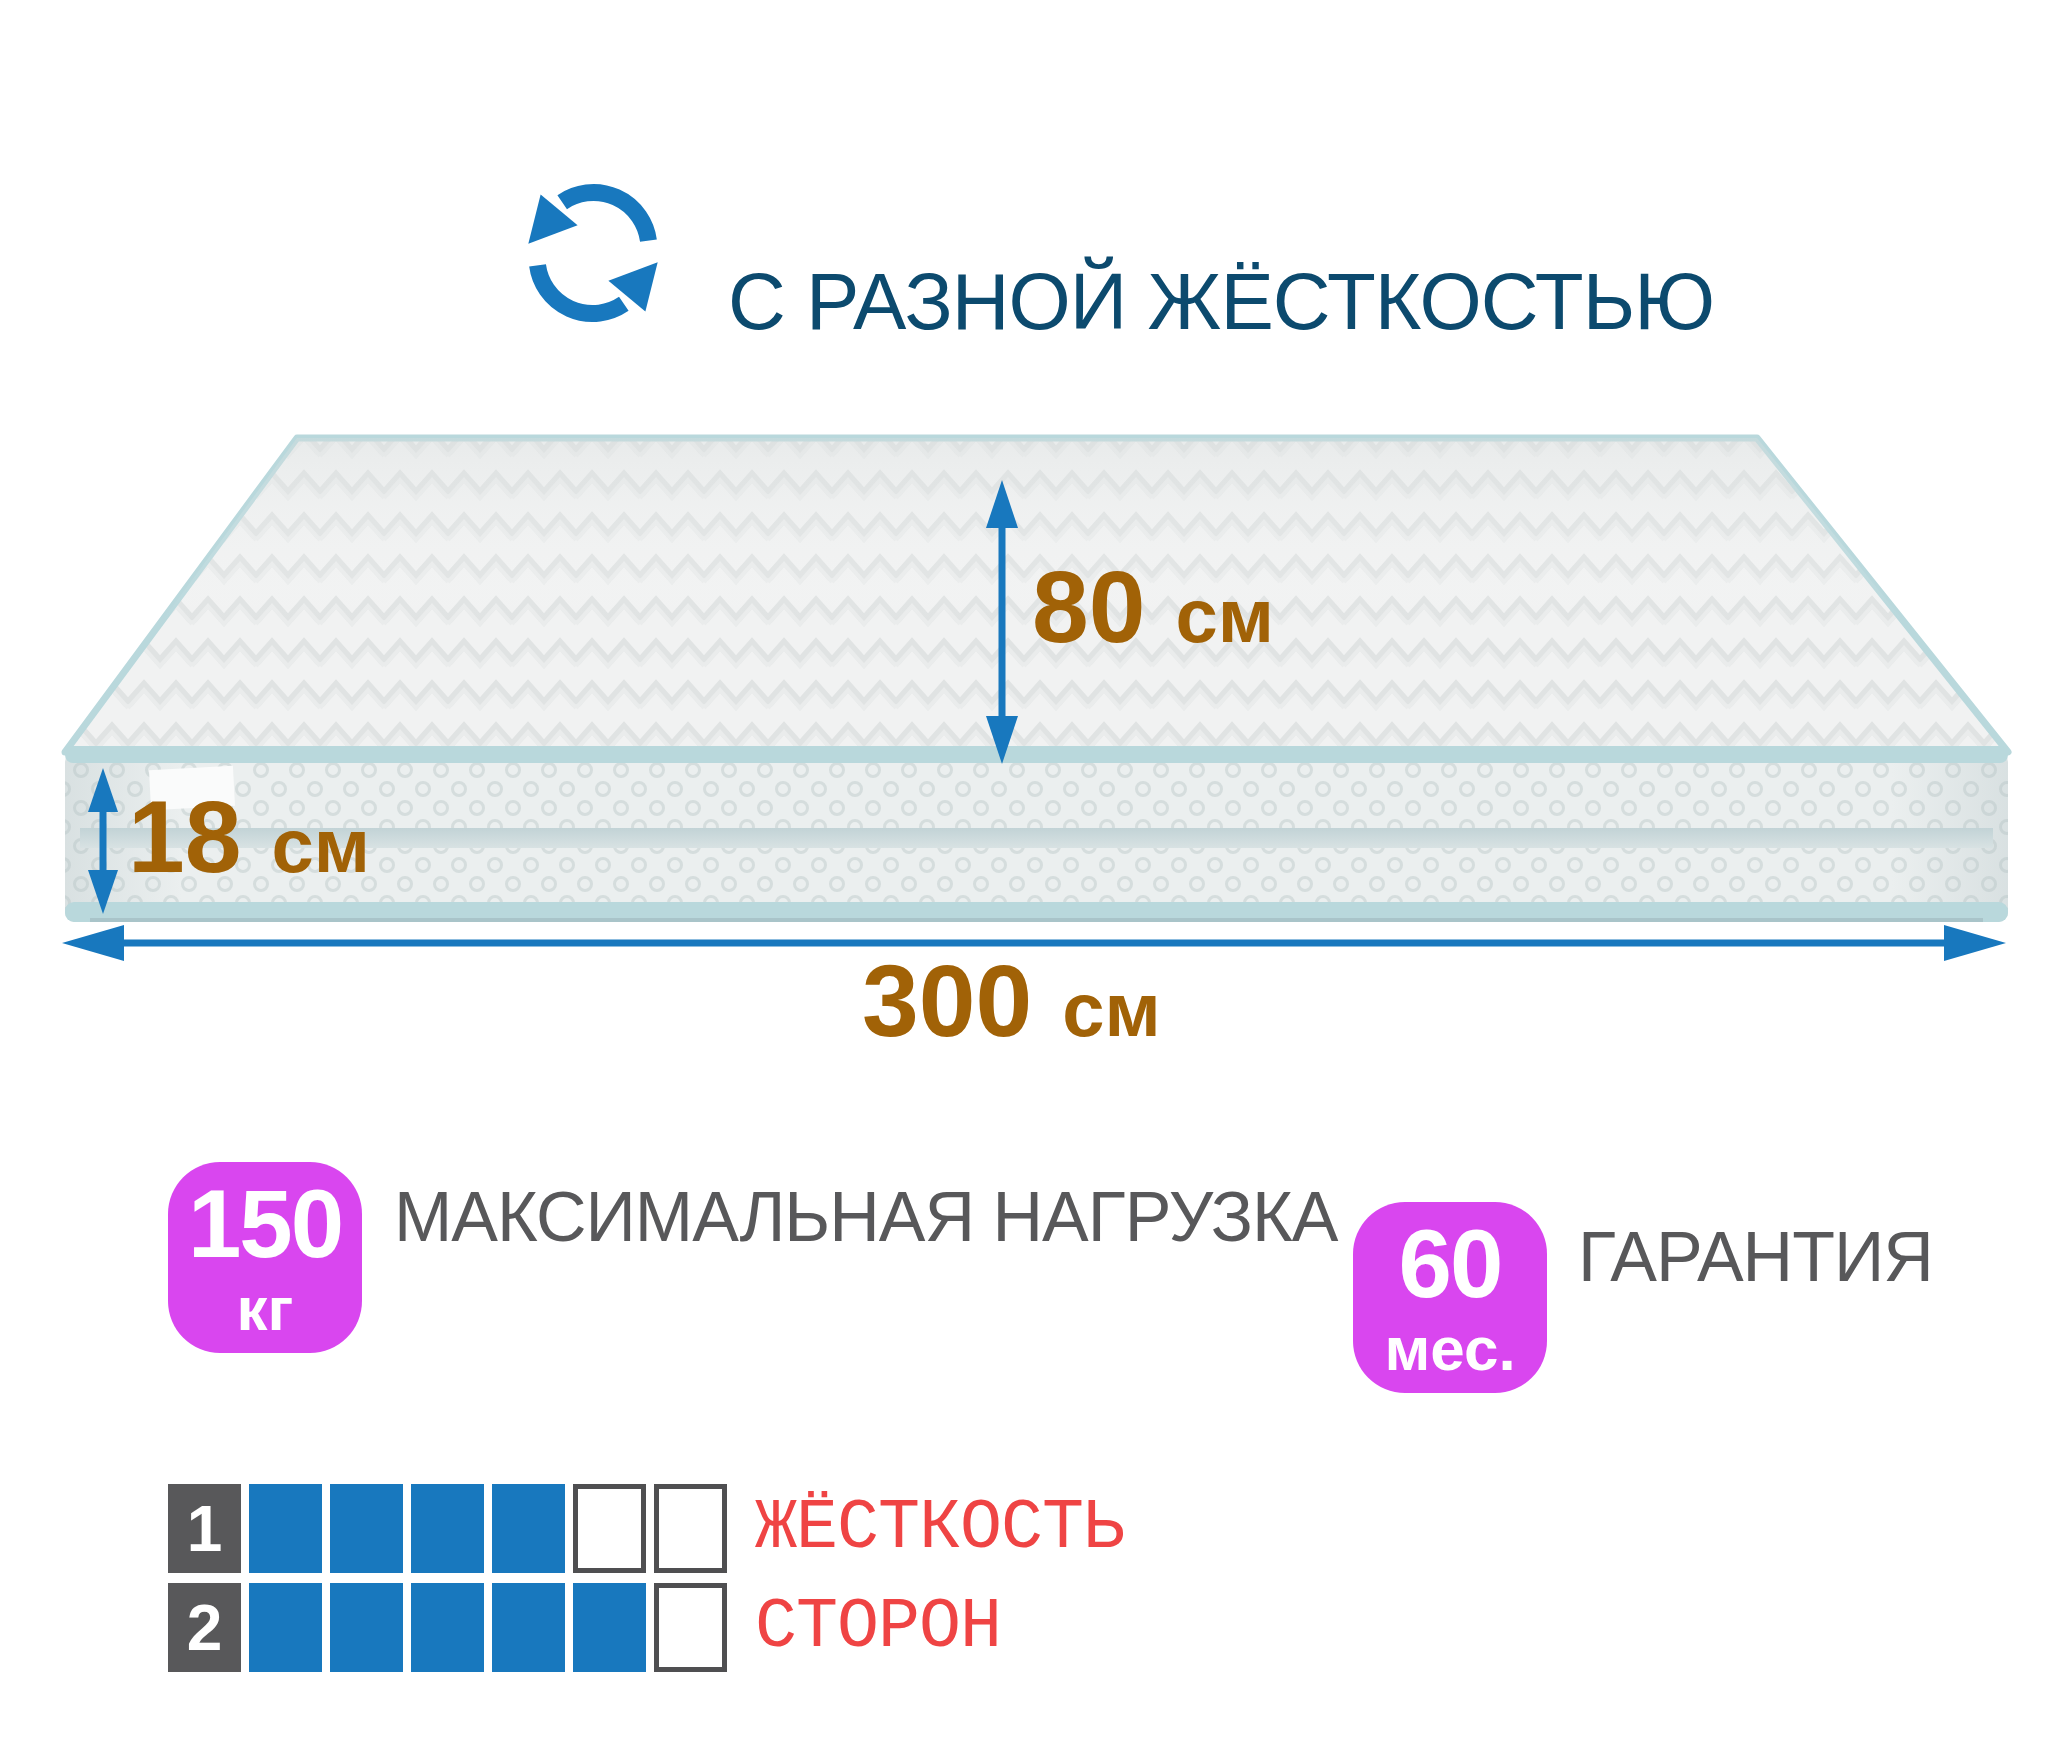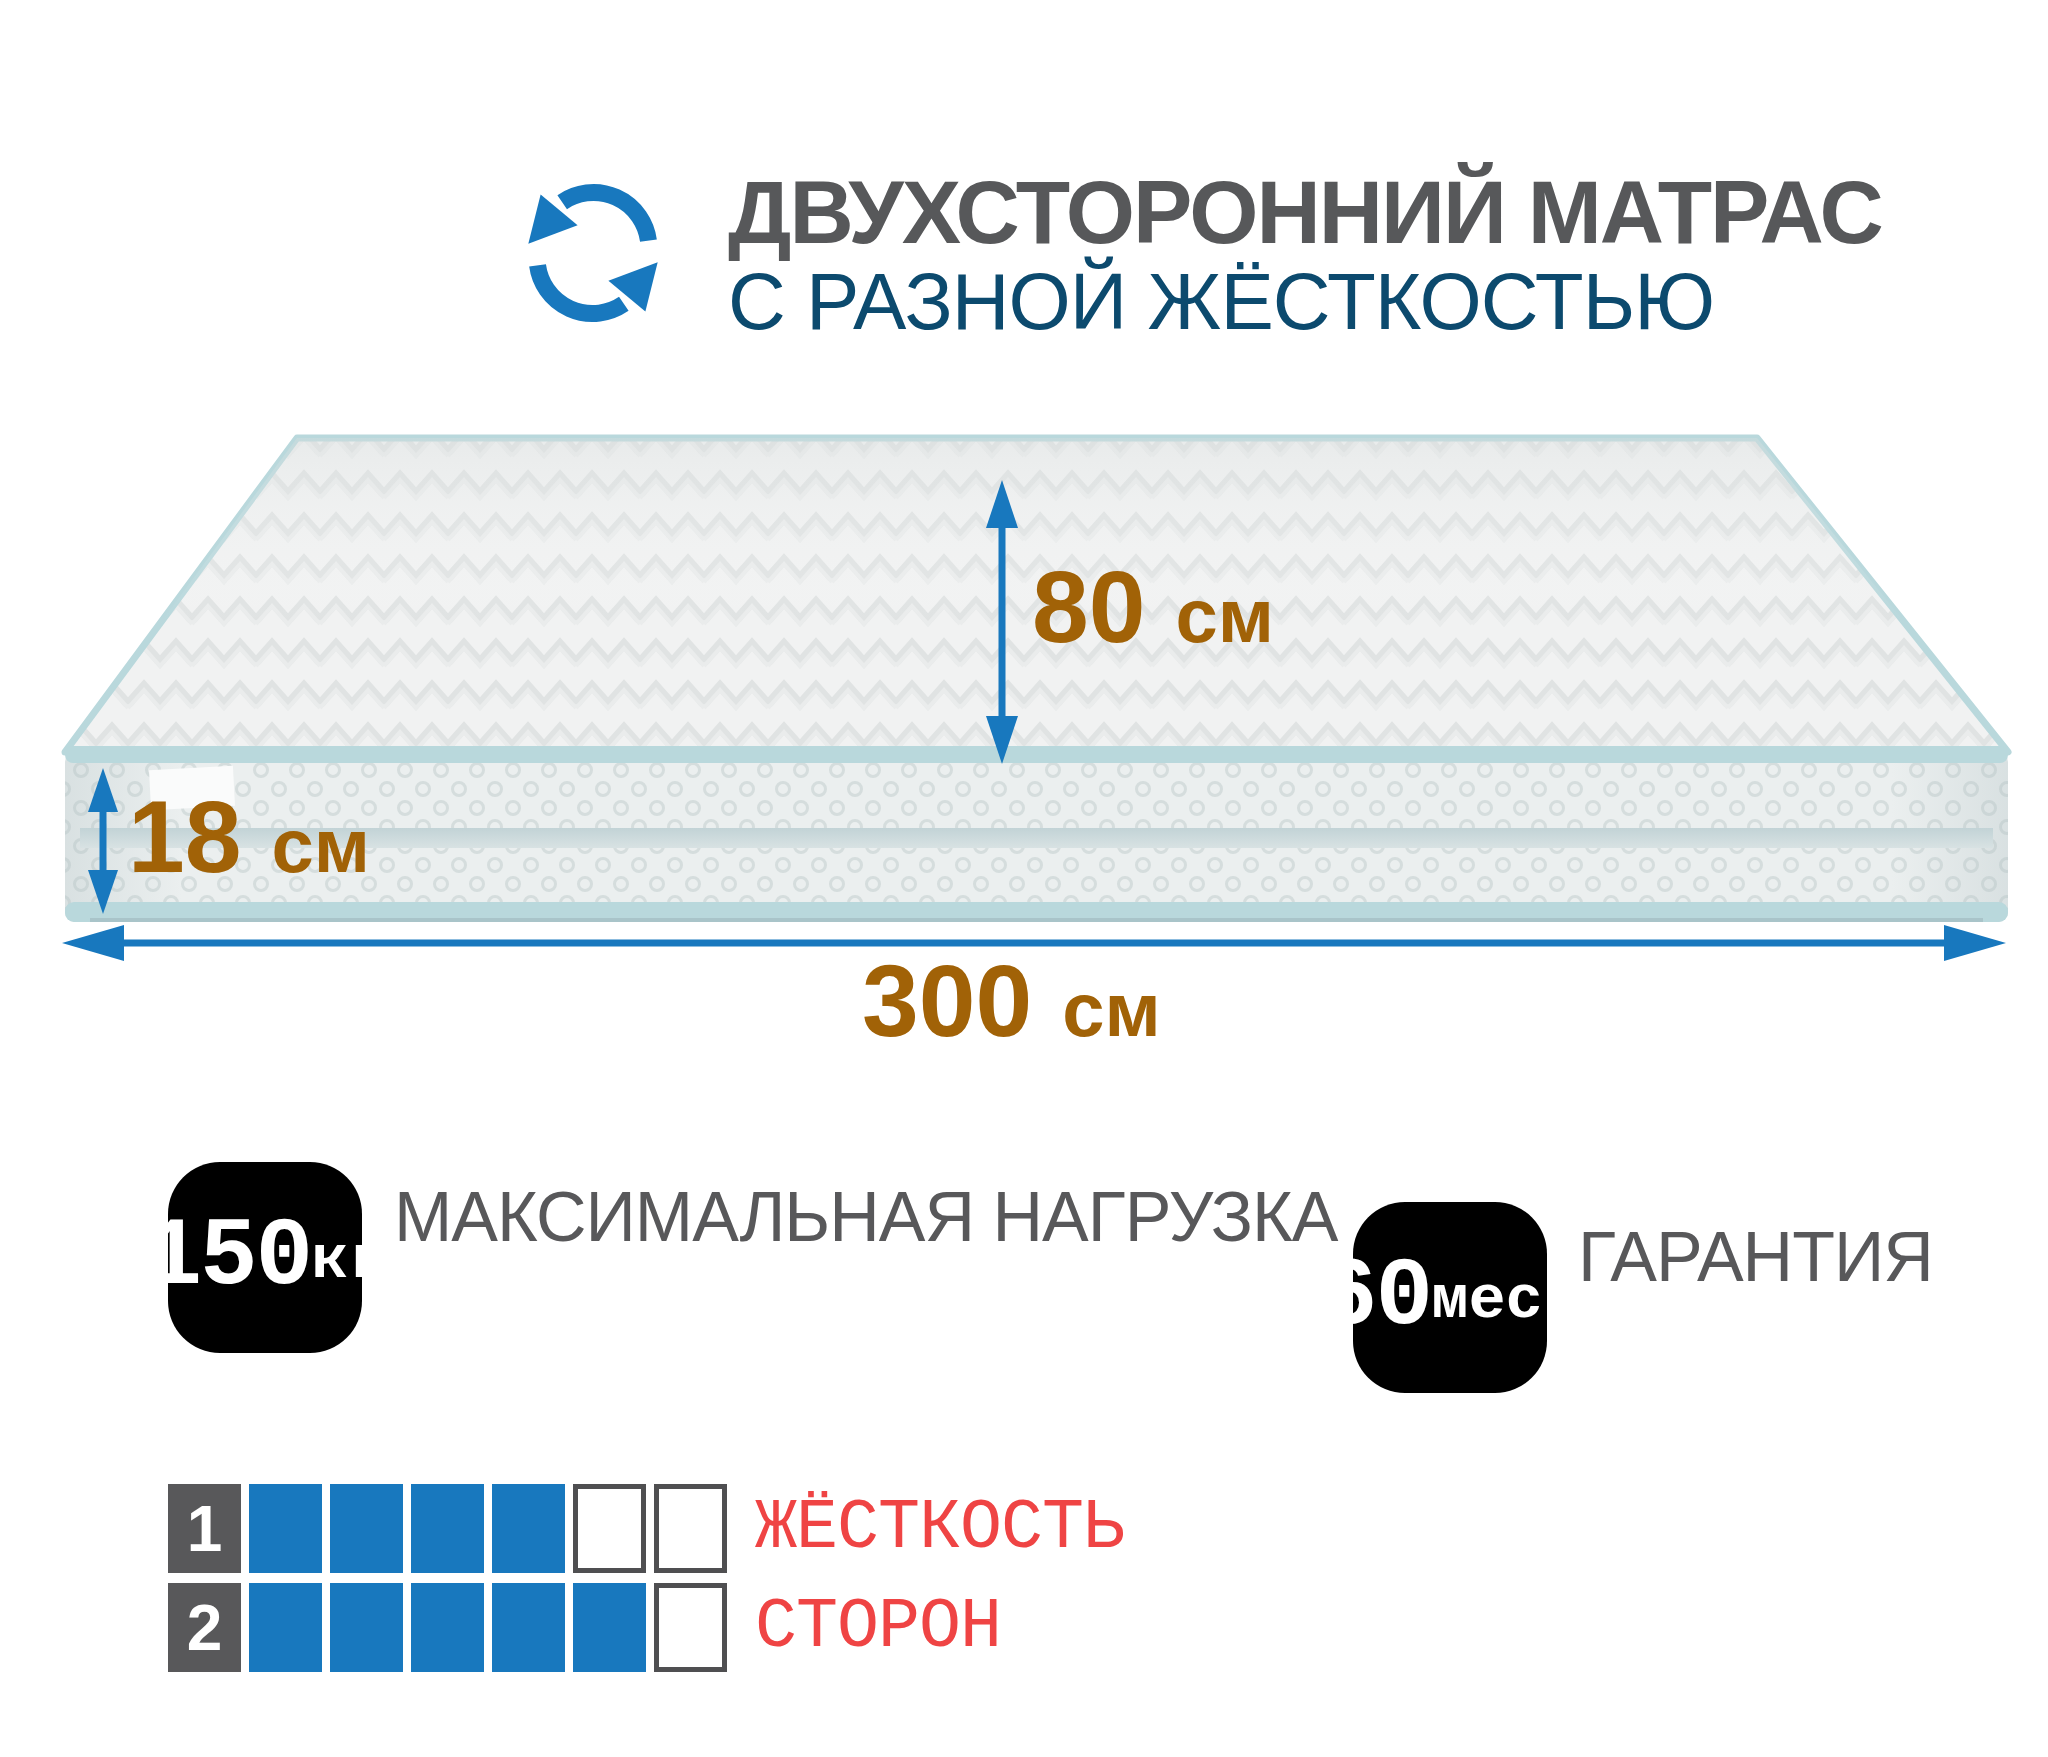--- a/index.html
+++ b/index.html
@@ -30,22 +30,22 @@
     color:#a16207;font-weight:bold;white-space:nowrap;line-height:1;
   }
   .dim .val{font-size:102px;}
   .dim .unit{font-size:76px;}
   .dim-80{left:1032px;top:556px;}
   .dim-26{left:128px;top:786px;}
   .dim-200{left:862px;top:950px;}
   
   .badge{
     position:absolute;width:194px;height:191px;border-radius:52px;
-    background:#000000;color:#ffffff;display:flex;flex-direction:row;
-    align-items:center;justify-content:center;line-height:1;font-family:Liberation Mono, monospace;
+    background:#d946ef;color:#ffffff;display:flex;flex-direction:column;
+    align-items:center;justify-content:center;line-height:1;
   }
   .badge .badge-value{font-size:96px;font-weight:bold;letter-spacing:-2px;}
   .badge .badge-unit{font-size:62px;font-weight:bold;margin-top:6px;}
   .badge-load{left:168px;top:1162px;}
   .badge-warranty{left:1353px;top:1202px;}
   .badge-cap{
     position:absolute;color:#58585a;font-size:70px;line-height:82px;
     white-space:nowrap;letter-spacing:-1px;
   }
   .cap-load{left:394px;top:1176px;}
@@ -71,21 +71,20 @@
 <body>
 
 <div class="poster">
 
   <svg class="rotate-icon" viewBox="0 0 100 100" aria-hidden="true">
     <path d="M 86 42 A 36 36 0 0 0 30 17" fill="none" stroke="#1878be" stroke-width="11"></path>
     <polygon points="8,44 16,12 40,32" fill="#1878be"></polygon>
     <path d="M 14 58 A 36 36 0 0 0 70 83" fill="none" stroke="#1878be" stroke-width="11"></path>
     <polygon points="92,56 84,88 60,68" fill="#1878be"></polygon>
   </svg>
-  <div class="title-line1">ДВУХСТОРОННИЙ МАТРАС</div>
   <div class="title-line2">С РАЗНОЙ ЖЁСТКОСТЬЮ</div>
 
   <svg class="scene" viewBox="0 0 2048 1757" aria-hidden="true">
     <defs>
       <pattern id="quilt" width="64" height="42" patternUnits="userSpaceOnUse">
         <rect width="64" height="42" fill="#f1f2f2"></rect>
         <path d="M0 32 L16 14 L32 32 L48 14 L64 32" fill="none" stroke="#e0e3e3" stroke-width="9"></path>
         <path d="M0 36 L16 18 L32 36 L48 18 L64 36" fill="none" stroke="#eaecec" stroke-width="4"></path>
       </pattern>
       <pattern id="knit" width="36" height="38" patternUnits="userSpaceOnUse">

